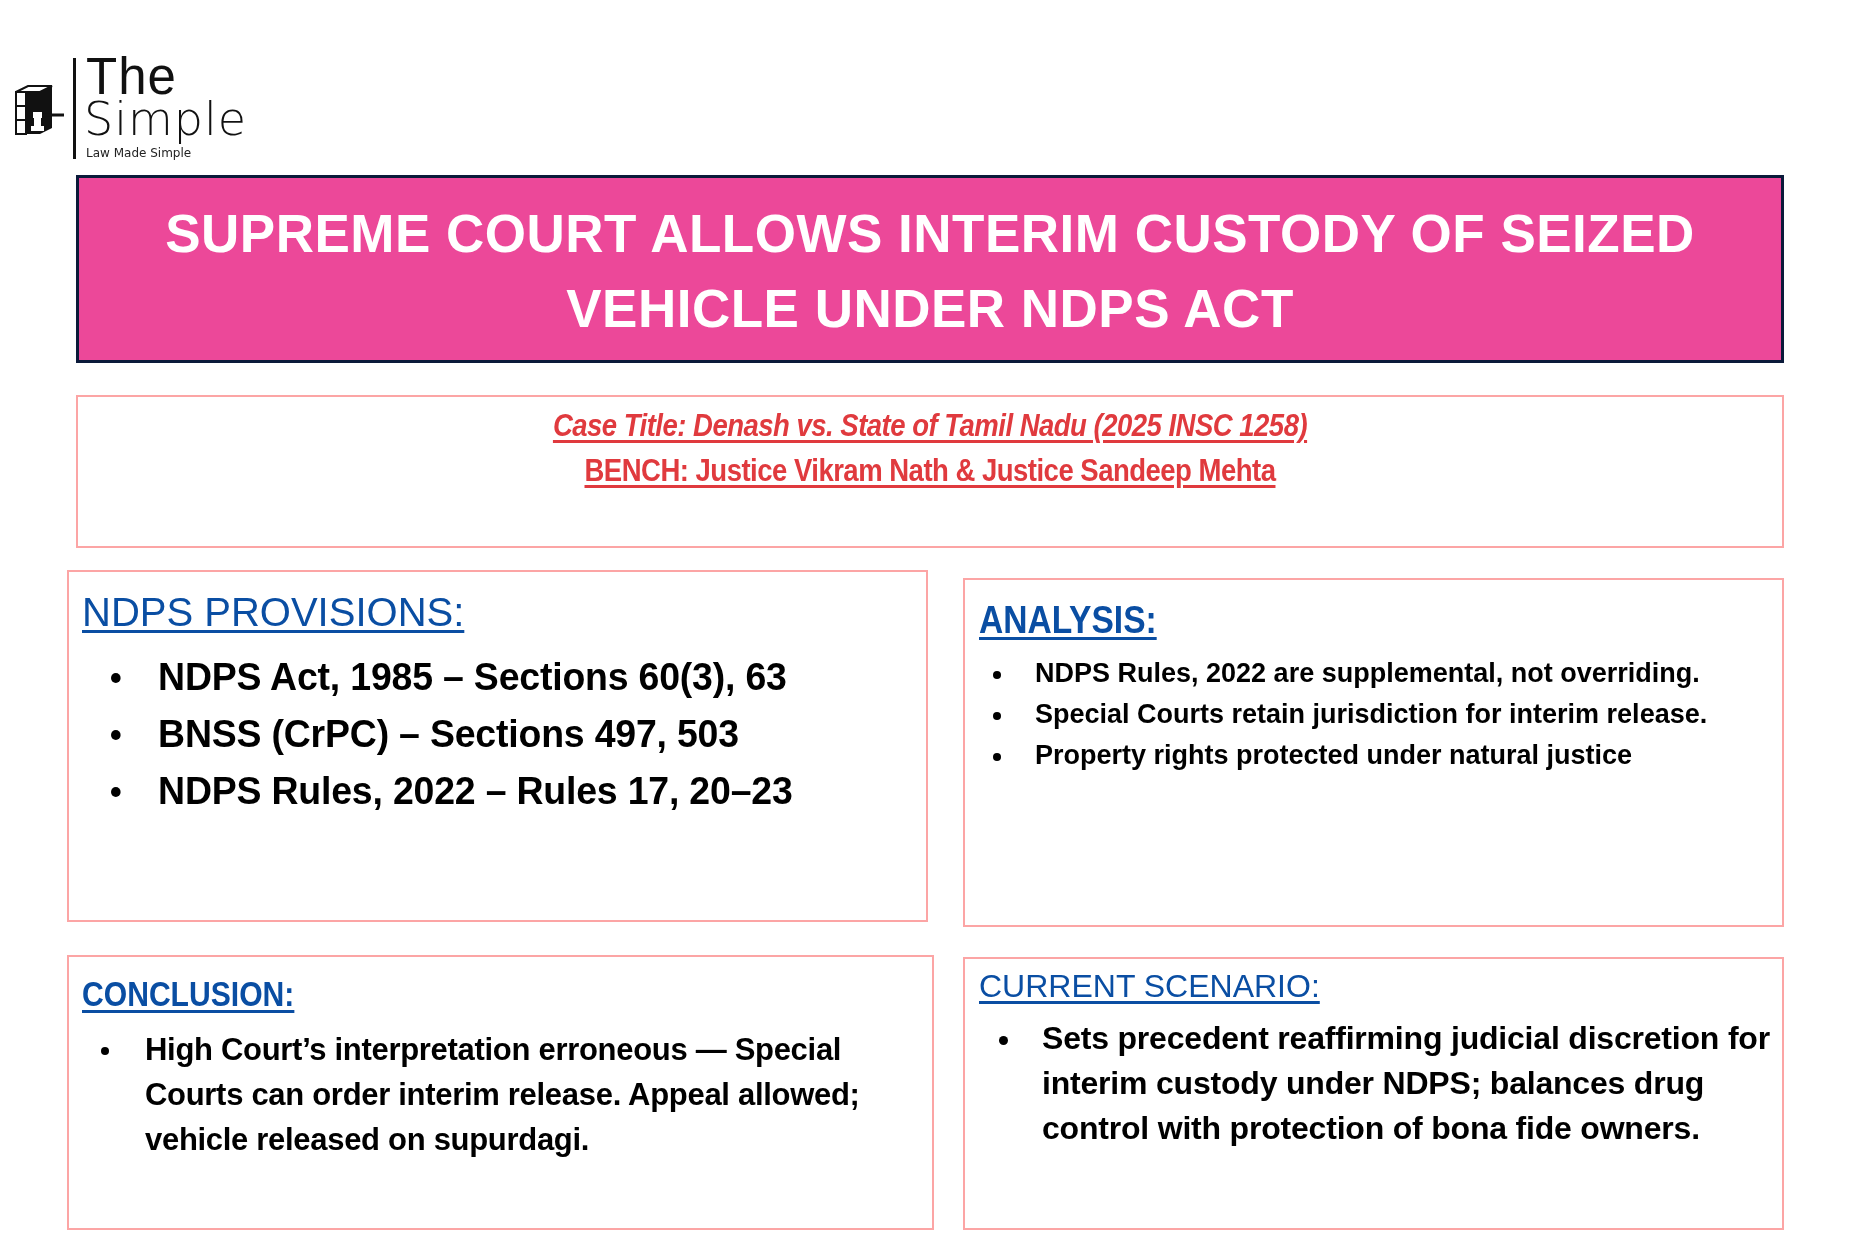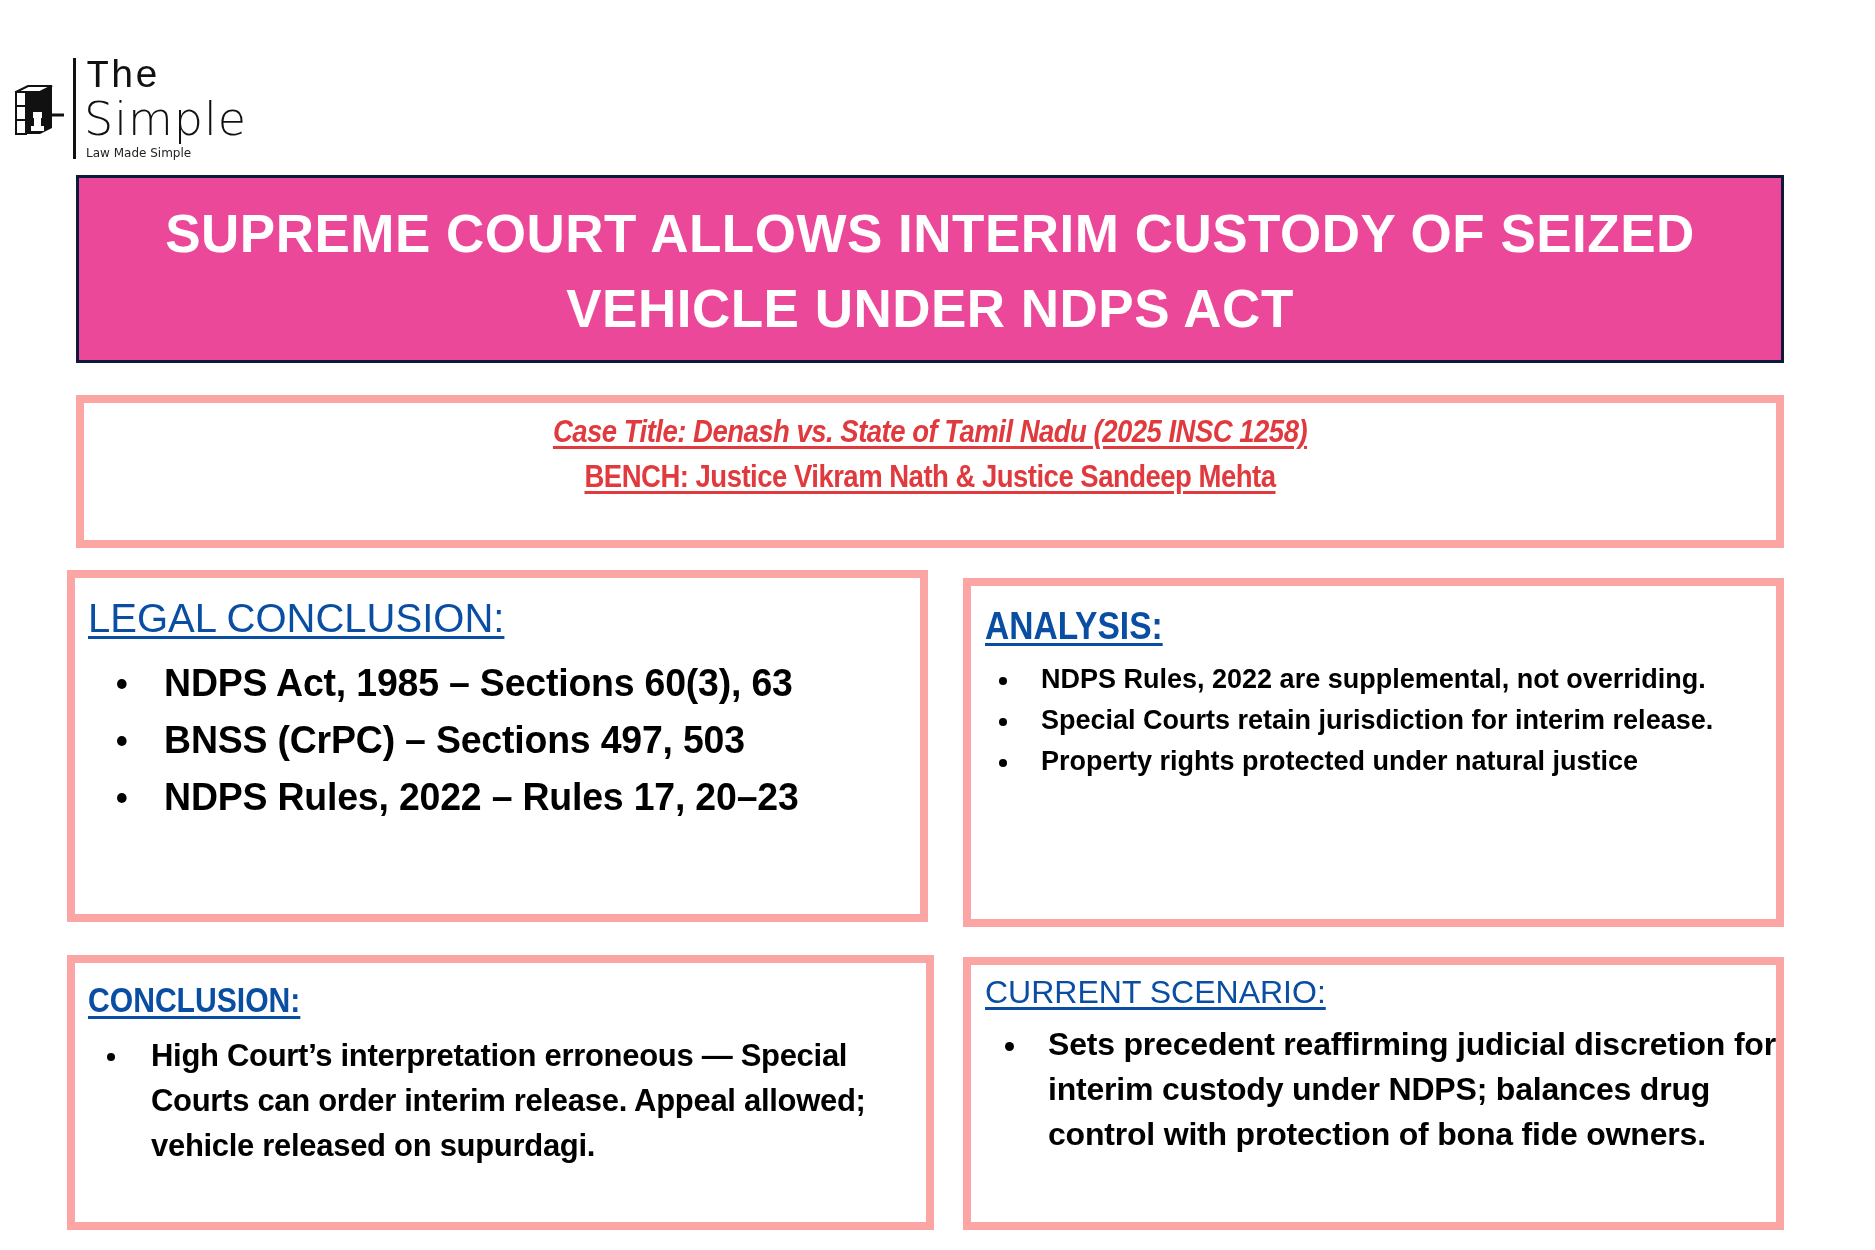--- a/index.html
+++ b/index.html
@@ -5,37 +5,37 @@
   html, body { margin: 0; padding: 0; }
   body {
     width: 1875px; height: 1250px; position: relative; overflow: hidden;
     background: #ffffff; font-family: "Liberation Sans", sans-serif; color: #000;
   }
   .abs { position: absolute; }
 
   
   .logo-icon { left: 12px; top: 82px; width: 56px; height: 56px; }
   .logo-bar { left: 73px; top: 58px; width: 3px; height: 101px; background: #111; }
-  .logo-the { left: 86px; top: 54px; font-size: 39px; line-height: 46px; font-family: Liberation Mono, monospace; font-weight: 300; letter-spacing: 1px; color: #111; }
+  .logo-the { left: 86px; top: 54px; font-size: 51px; line-height: 46px; font-family: Liberation Sans, sans-serif; font-weight: 300; letter-spacing: 1px; color: #111; }
   .logo-lawgist { left: 84px; top: 96px; font-size: 46px; line-height: 46px; font-family: "DejaVu Sans", sans-serif; font-weight: 300; letter-spacing: 1px; color: #111; }
   .logo-tag { left: 86px; top: 146px; font-size: 12px; line-height: 14px; font-family: "DejaVu Sans", sans-serif; color: #222; }
 
   
   .banner {
     left: 76px; top: 175px; width: 1702px; height: 182px;
     background: #ec4899; border: 3px solid #0b1a3a;
     display: flex; align-items: center; justify-content: center; text-align: center;
   }
   .banner-title {
     color: #ffffff; font-weight: bold; font-size: 53px; line-height: 75px;
     letter-spacing: 0.5px; margin: 0; padding-top: 4px;
   }
 
   
-  .box { border: 8px solid #fca5a5; background: #fff; box-sizing: border-box; }
+  .box { border: 2px solid #fca5a5; background: #fff; box-sizing: border-box; }
   .case-box { left: 76px; top: 395px; width: 1708px; height: 153px; }
   .case-title, .case-bench {
     position: absolute; left: 0; right: 0; text-align: center;
     color: #E03A3E; font-weight: bold; text-decoration: underline;
     text-decoration-thickness: 3px; text-underline-offset: 4px;
   }
   .case-title { top: 10px; font-size: 32px; font-style: italic; letter-spacing: -0.6px; transform: scaleX(0.86); }
   .case-bench { top: 55px; font-size: 32px; letter-spacing: -0.6px; transform: scaleX(0.86); }
 
   .legal-box { left: 67px; top: 570px; width: 861px; height: 352px; }
@@ -100,21 +100,21 @@
     <span>VEHICLE UNDER NDPS ACT</span>
   </h1>
 </div>
 
 <div class="abs box case-box">
   <div class="case-title">Case Title: Denash vs. State of Tamil Nadu (2025 INSC 1258)</div>
   <div class="case-bench">BENCH:  Justice Vikram Nath &amp; Justice Sandeep Mehta</div>
 </div>
 
 <div class="abs box legal-box">
-  <h2 class="section-head legal-head">LEGAL CONCLUSION:</h2>
+  <h2 class="section-head legal-head">NDPS PROVISIONS:</h2>
   <ul class="bullets legal-list">
     <li><span class="dot"></span><span>NDPS Act, 1985 – Sections 60(3), 63</span></li>
     <li><span class="dot"></span><span>BNSS (CrPC) – Sections 497, 503</span></li>
     <li><span class="dot"></span><span>NDPS Rules, 2022 – Rules 17, 20–23</span></li>
   </ul>
 </div>
 
 <div class="abs box analysis-box">
   <h2 class="section-head analysis-head">ANALYSIS:</h2>
   <ul class="bullets analysis-list">

